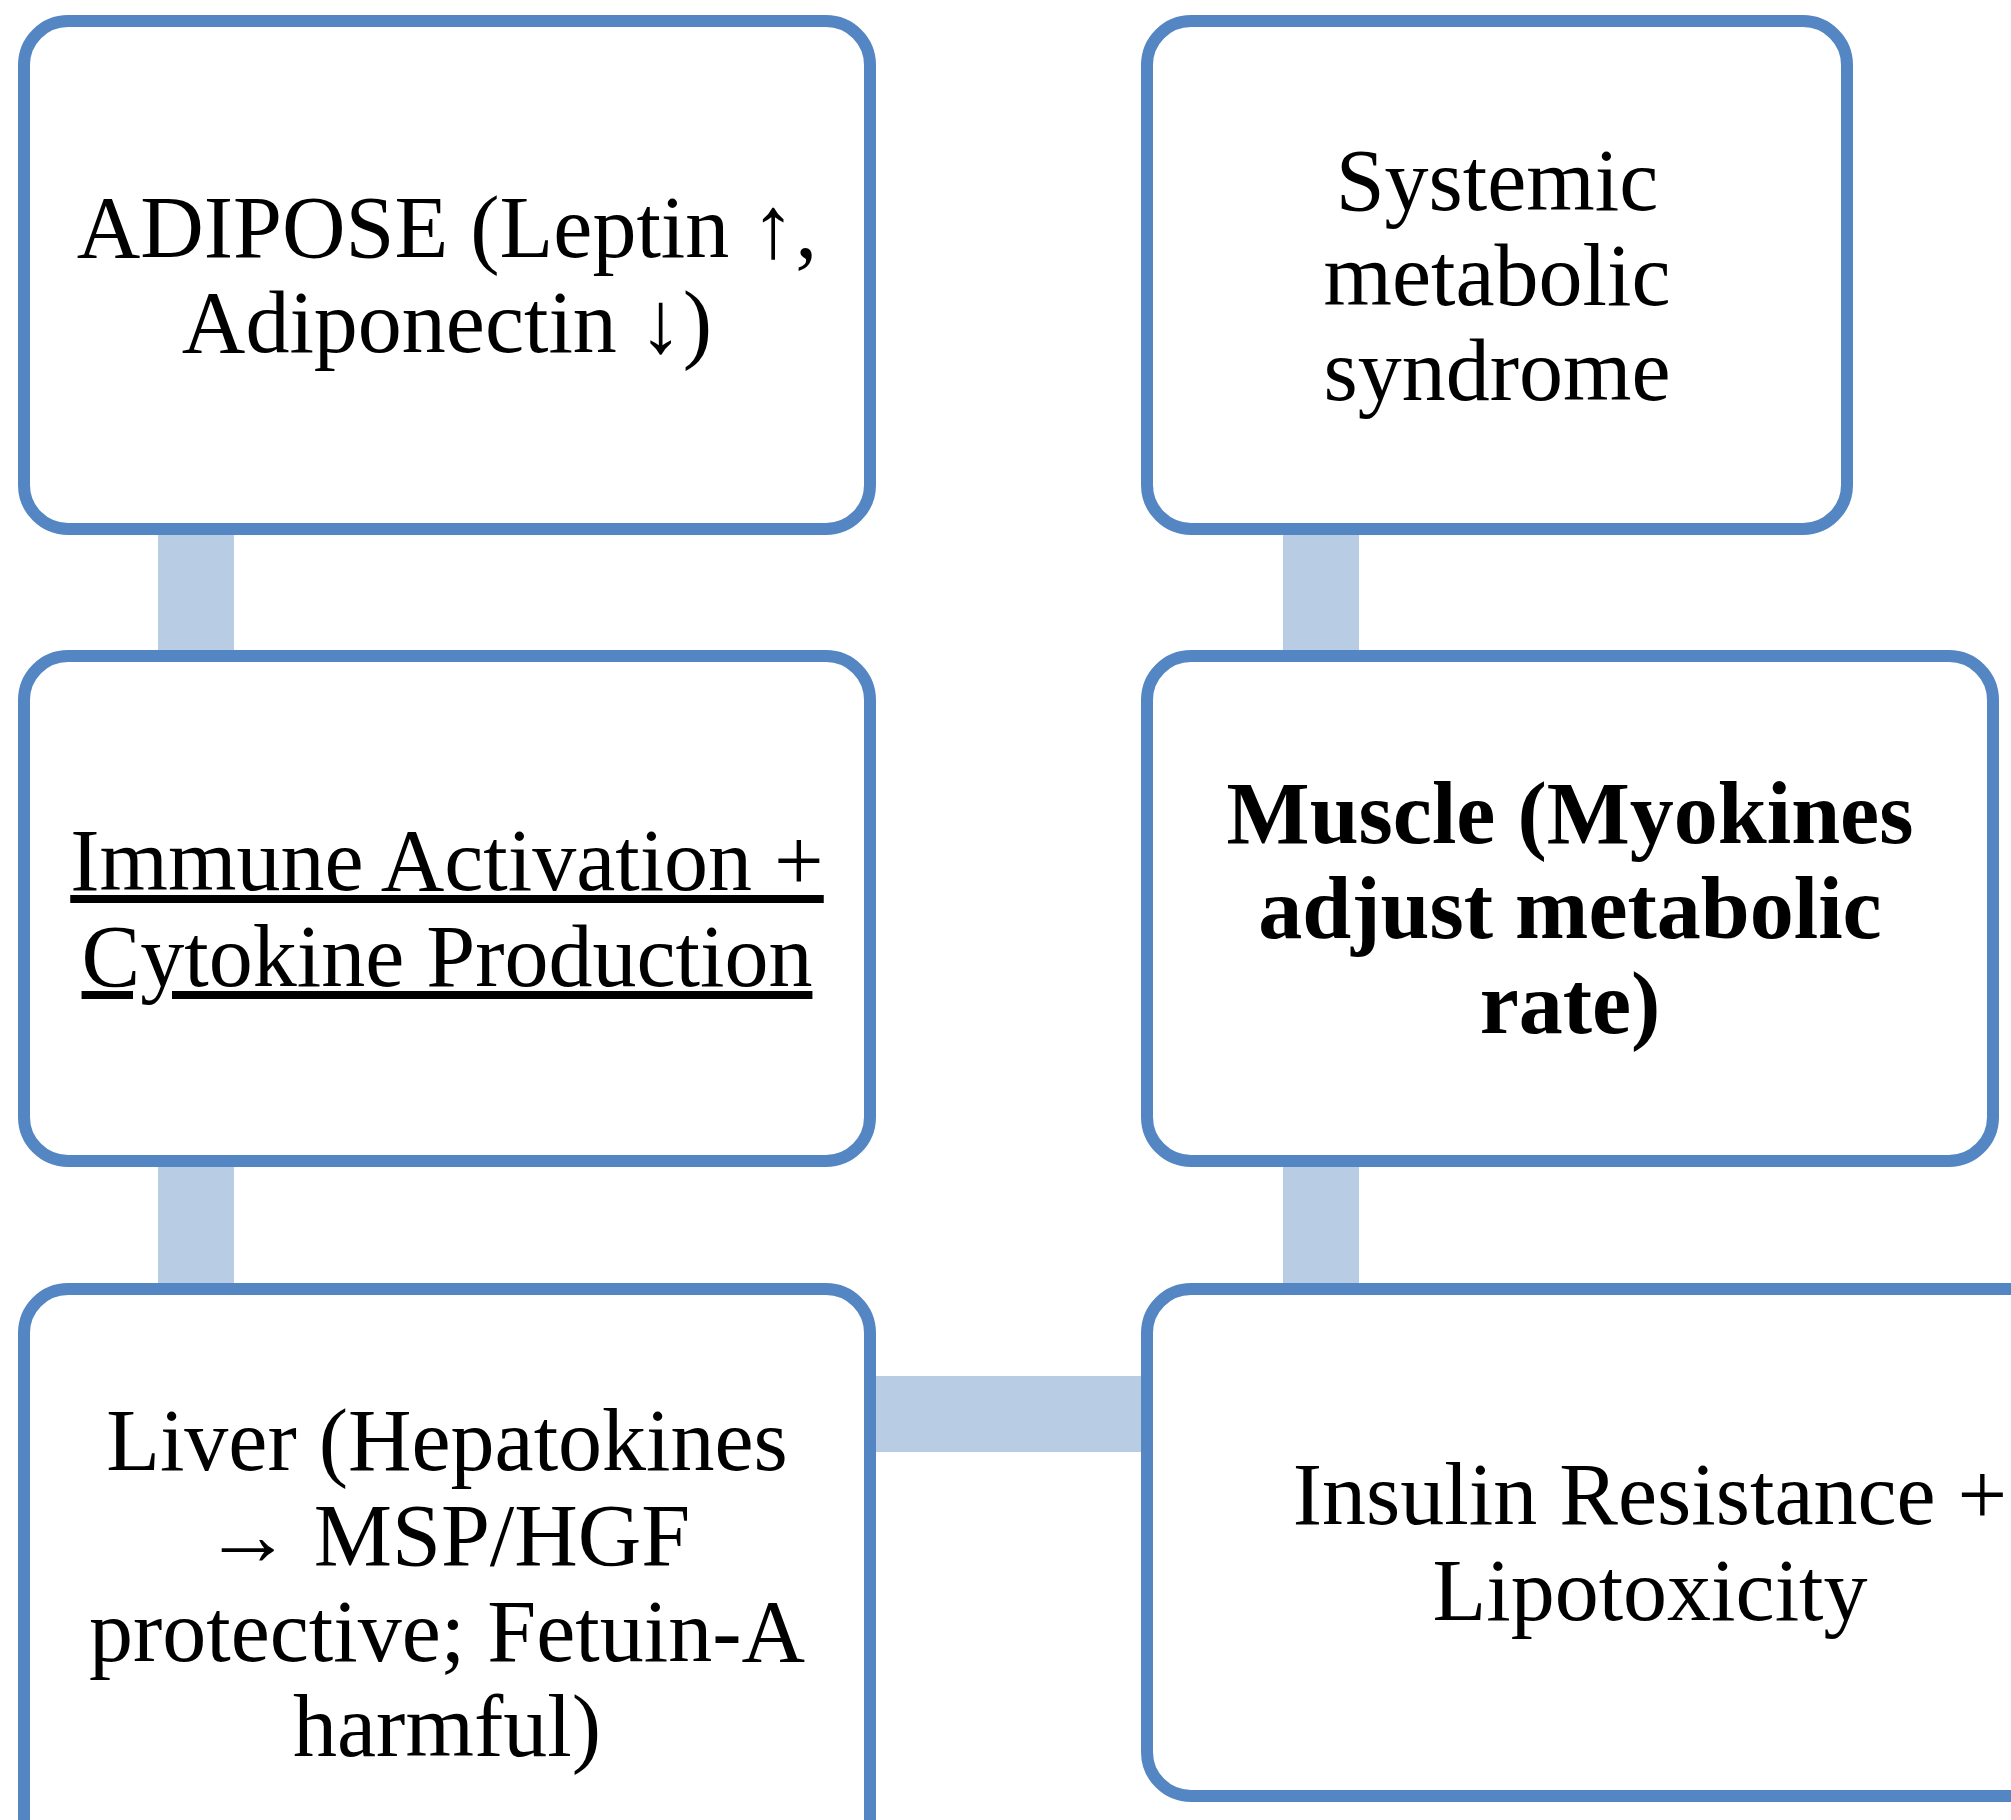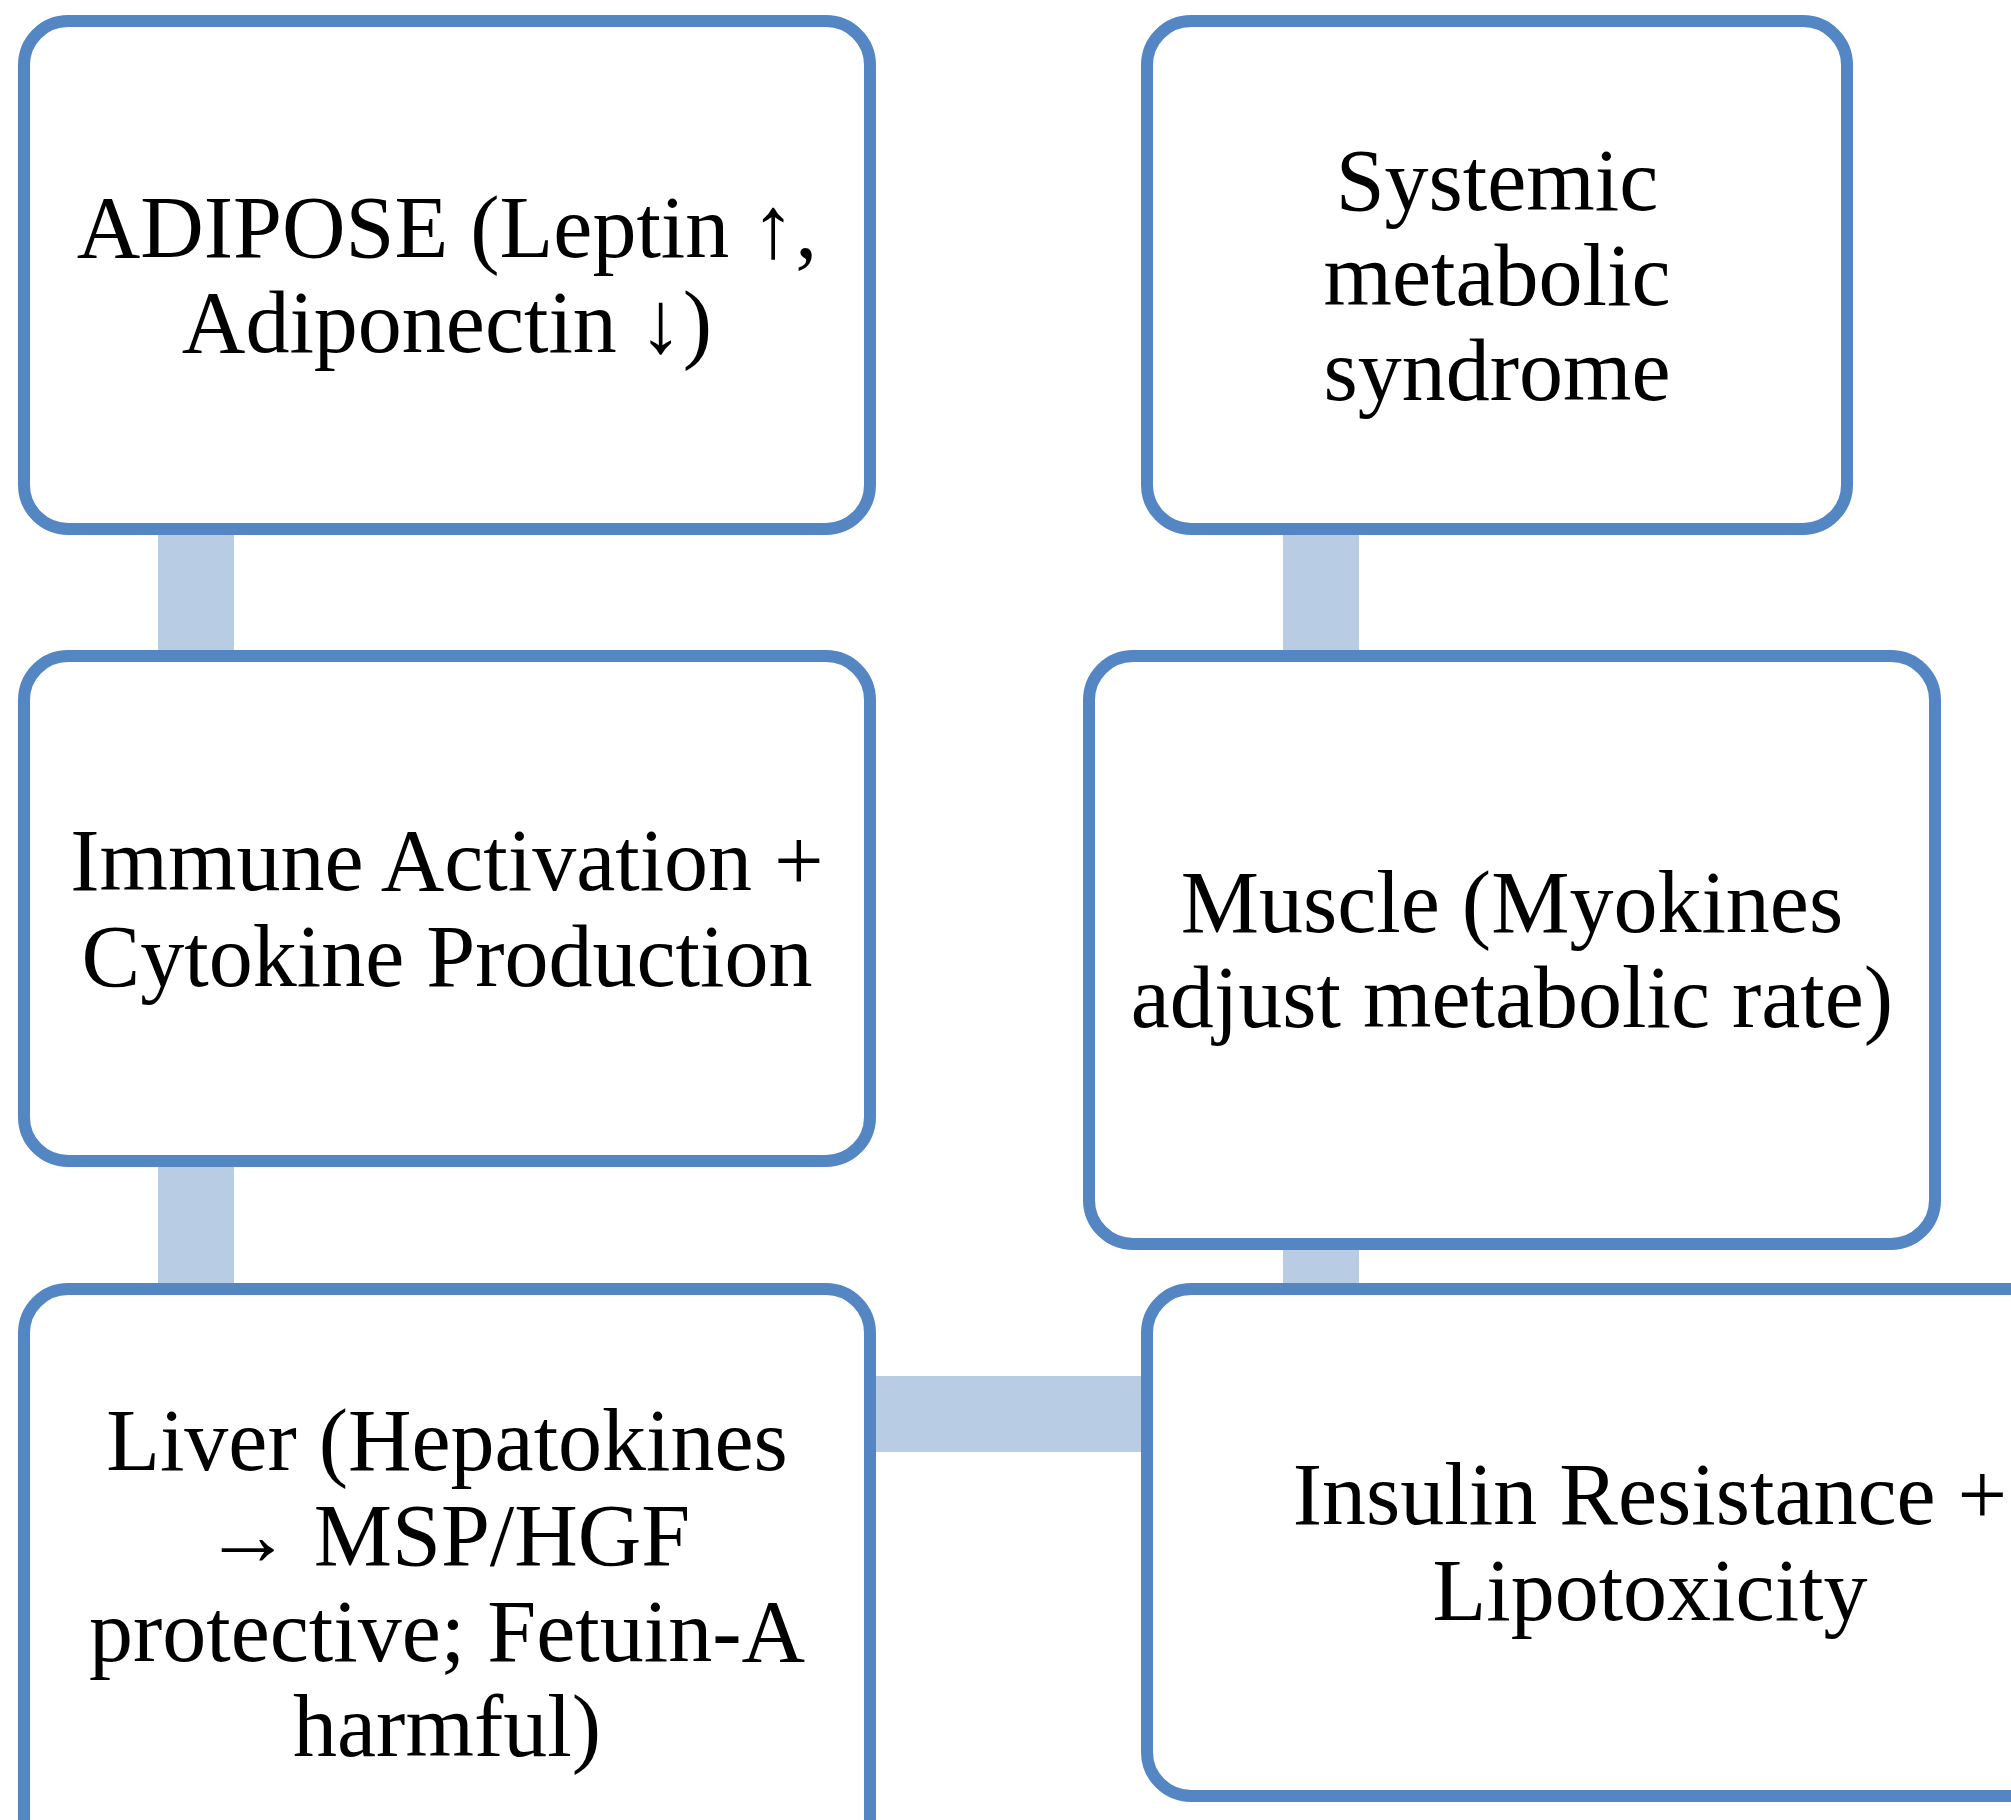--- a/index.html
+++ b/index.html
@@ -37,22 +37,22 @@
     width: 100%;
     text-align: center;
     white-space: pre-line;
     color: var(--text-color, #000000);
     font-size: 88px;
     line-height: 1.08;
   }
   
   #box-adipose  { left: 18px;   top: 15.3px;   width: 858px; height: 520px; }
   #box-systemic { left: 1141px; top: 15.3px;   width: 712px; height: 520px; }
-  #box-immune   { left: 18px;   top: 650px;  width: 858px; height: 517px; }
-  #box-muscle   { left: 1083px; top: 650px;  width: 858px; height: 600px; }
+  #box-immune   { left: 18px;   top: 650px;  width: 858px; height: 517px; text-decoration: underline; }
+  #box-muscle   { left: 1141px; top: 650px;  width: 858px; height: 517px; font-weight: bold; }
   #box-liver    { left: 18px;   top: 1283px; width: 858px; height: 601px; }
   #box-insulin  { left: 1141px; top: 1283px; width: 1018px; height: 519px; }
   
   #conn-adipose-immune  { left: 158px;  top: 521px;  width: 76px;  height: 143px; }
   #conn-immune-liver    { left: 158px;  top: 1152px; width: 76px;  height: 143px; }
   #conn-systemic-muscle { left: 1283px; top: 521px;  width: 76px;  height: 143px; }
   #conn-muscle-insulin  { left: 1283px; top: 1152px; width: 76px;  height: 143px; }
   #conn-liver-insulin   { left: 865px;  top: 1376px; width: 287px; height: 76px;  }
 </style>
 </head>

